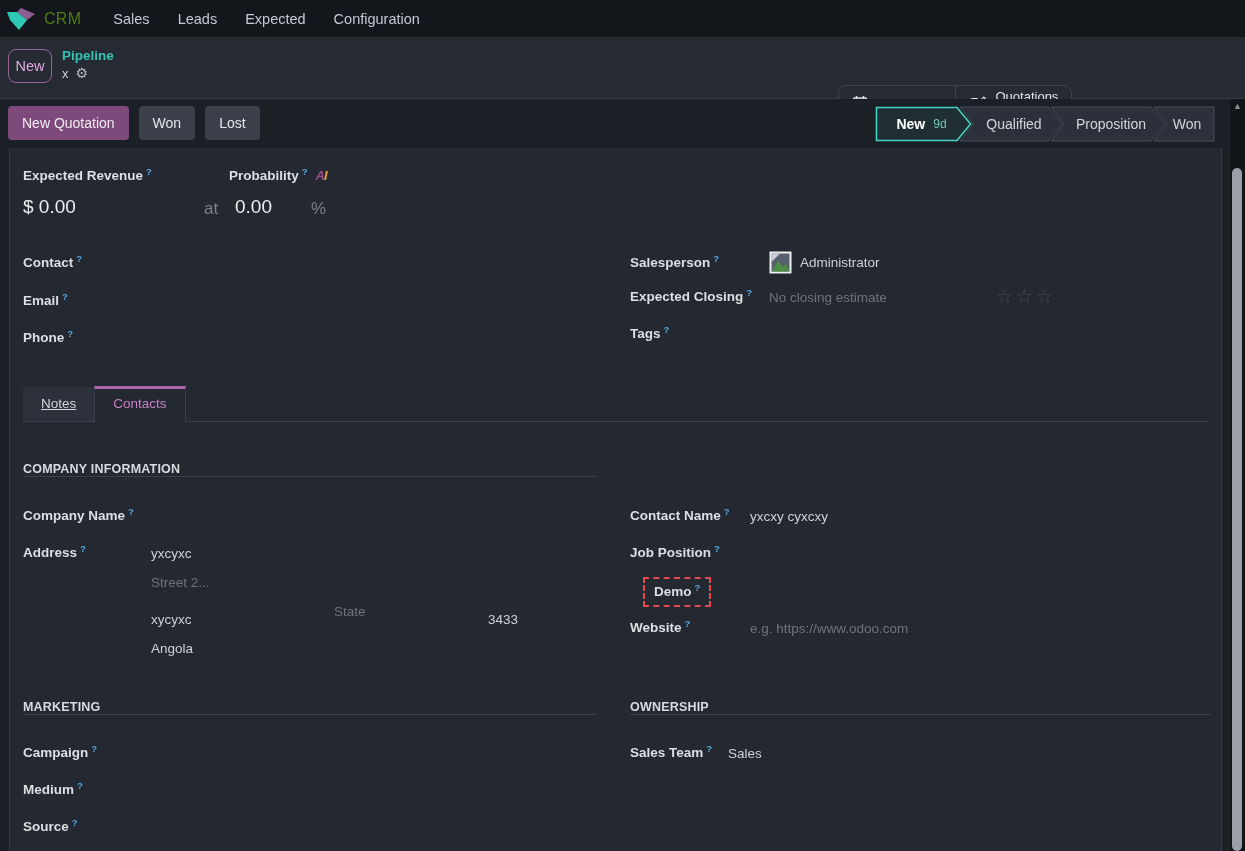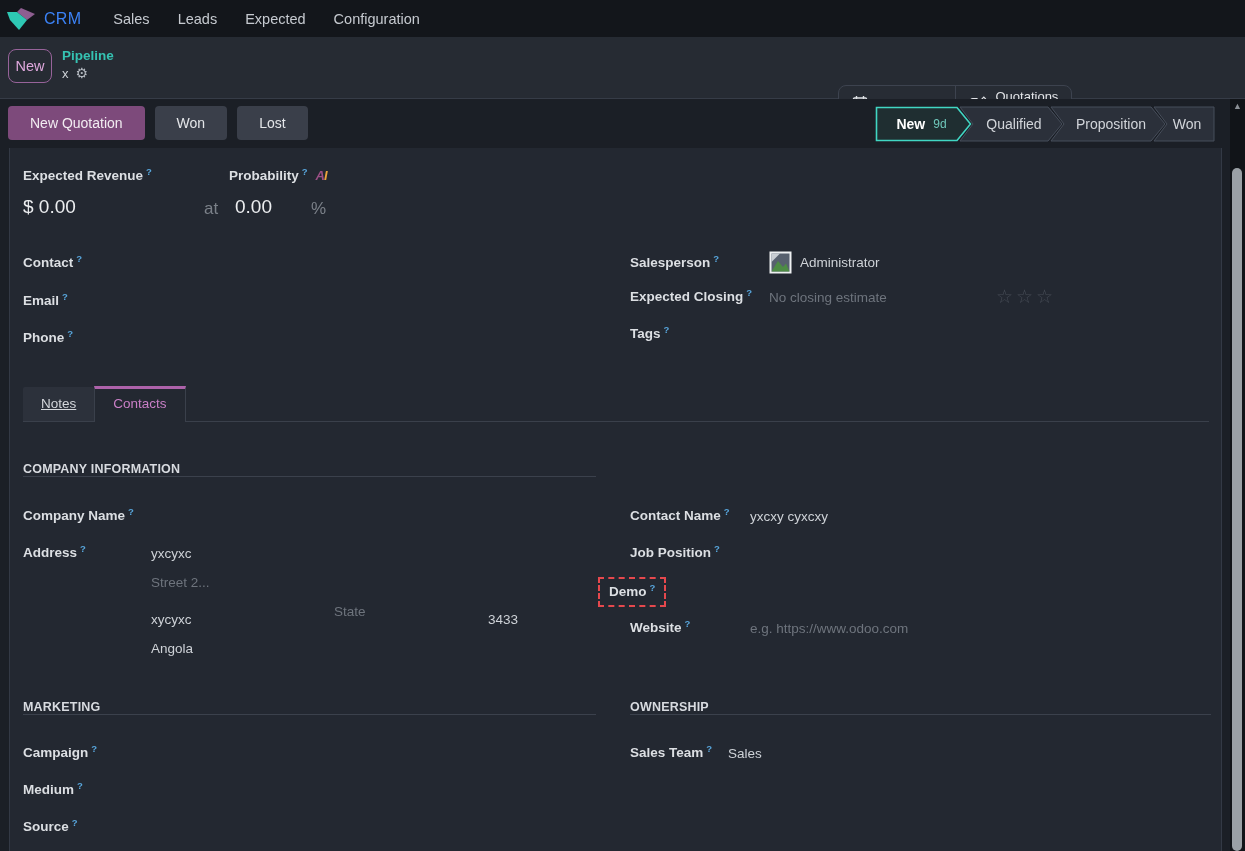--- a/index.html
+++ b/index.html
@@ -9,21 +9,21 @@
     background:#1b1f26;
     font-family:"Liberation Sans", sans-serif;
     color:#ced2d7;
   }
   
   .navbar {
     position:absolute; left:0; top:0; width:1245px; height:37px;
     background:#13161b; display:flex; align-items:center; padding-left:6px;
   }
   .navbar .logo { width:30px; height:26px; margin-right:8px; }
-  .navbar .app { color:#3b82f6; font-size:16px; margin-right:32px; letter-spacing:.3px; }
+  .navbar .app { color:#4d7c0f; font-size:16px; margin-right:32px; letter-spacing:.3px; }
   .navbar .menu { color:#c6cad0; font-size:14.5px; margin-right:28px; cursor:pointer; }
   
   .cp {
     position:absolute; left:0; top:37px; width:1245px; height:62px;
     background:#262b33; border-bottom:1px solid #363c47;
   }
   .btn-new {
     position:absolute; left:8px; top:12px; width:44px; height:34px;
     border:1px solid #97639a; border-radius:8px; background:transparent;
     color:#dfa8dd; font-size:14.5px; display:flex; align-items:center; justify-content:center;
@@ -42,21 +42,21 @@
     display:flex; align-items:center; gap:8px; padding:0 13px; cursor:pointer;
     color:#e3e5e8; font-size:13px;
   }
   .smartbtn + .smartbtn { border-left:1px solid #3d434f; }
   .smart-stack { display:flex; flex-direction:column; line-height:13px; }
   .smart-count { color:#bd6fbd; font-size:12.5px; }
   
   .statusbar { position:absolute; left:0; top:99px; width:1222px; height:49px; background:#1b1f26; }
   .sb-actions { position:absolute; left:8px; top:7px; display:flex; gap:10px; }
   .sb-btn {
-    height:34px; padding:0 22px; border:none; border-radius:4px;
+    height:34px; padding:0 14px; border:none; border-radius:4px;
     font-size:14px; cursor:pointer; display:flex; align-items:center;
     font-family:"Liberation Sans", sans-serif;
   }
   .sb-btn.primary { background:#7d4a7b; color:#f2ecf1; }
   .sb-btn.plain   { background:#3a3f4a; color:#e4e6e9; }
   .stages { position:absolute; right:7px; top:7px; display:flex; height:36px; }
   .stage { position:relative; height:36px; }
   .stage + .stage { margin-left:-13px; }
   .stage svg { position:absolute; left:0; top:0; }
   .stage .stx {
@@ -276,21 +276,21 @@
   <span class="abs val" style="left:478px; top:464px;">3433</span>
   <span class="abs val" style="left:141px; top:493px;">Angola</span>
 
   <div class="abs lbl" style="left:620px; top:360px;">
     <span>Contact Name</span><span class="sup">?</span>
   </div>
   <span class="abs val" style="left:740px; top:361px;">yxcxy cyxcxy</span>
   <div class="abs lbl" style="left:620px; top:397px;">
     <span>Job Position</span><span class="sup">?</span>
   </div>
-  <div class="abs" style="left:588px; top:429px;">
+  <div class="abs" style="left:633px; top:429px;">
     <div class="demo-box">
       <span class="lbl"><span>Demo</span><span class="sup">?</span></span>
     </div>
   </div>
   <div class="abs lbl" style="left:620px; top:472px;">
     <span>Website</span><span class="sup">?</span>
   </div>
   <span class="abs ph" style="left:740px; top:473px;">e.g. https://www.odoo.com</span>
 
   <div class="abs sect" style="left:13px; top:552px; width:573px;">MARKETING</div>

